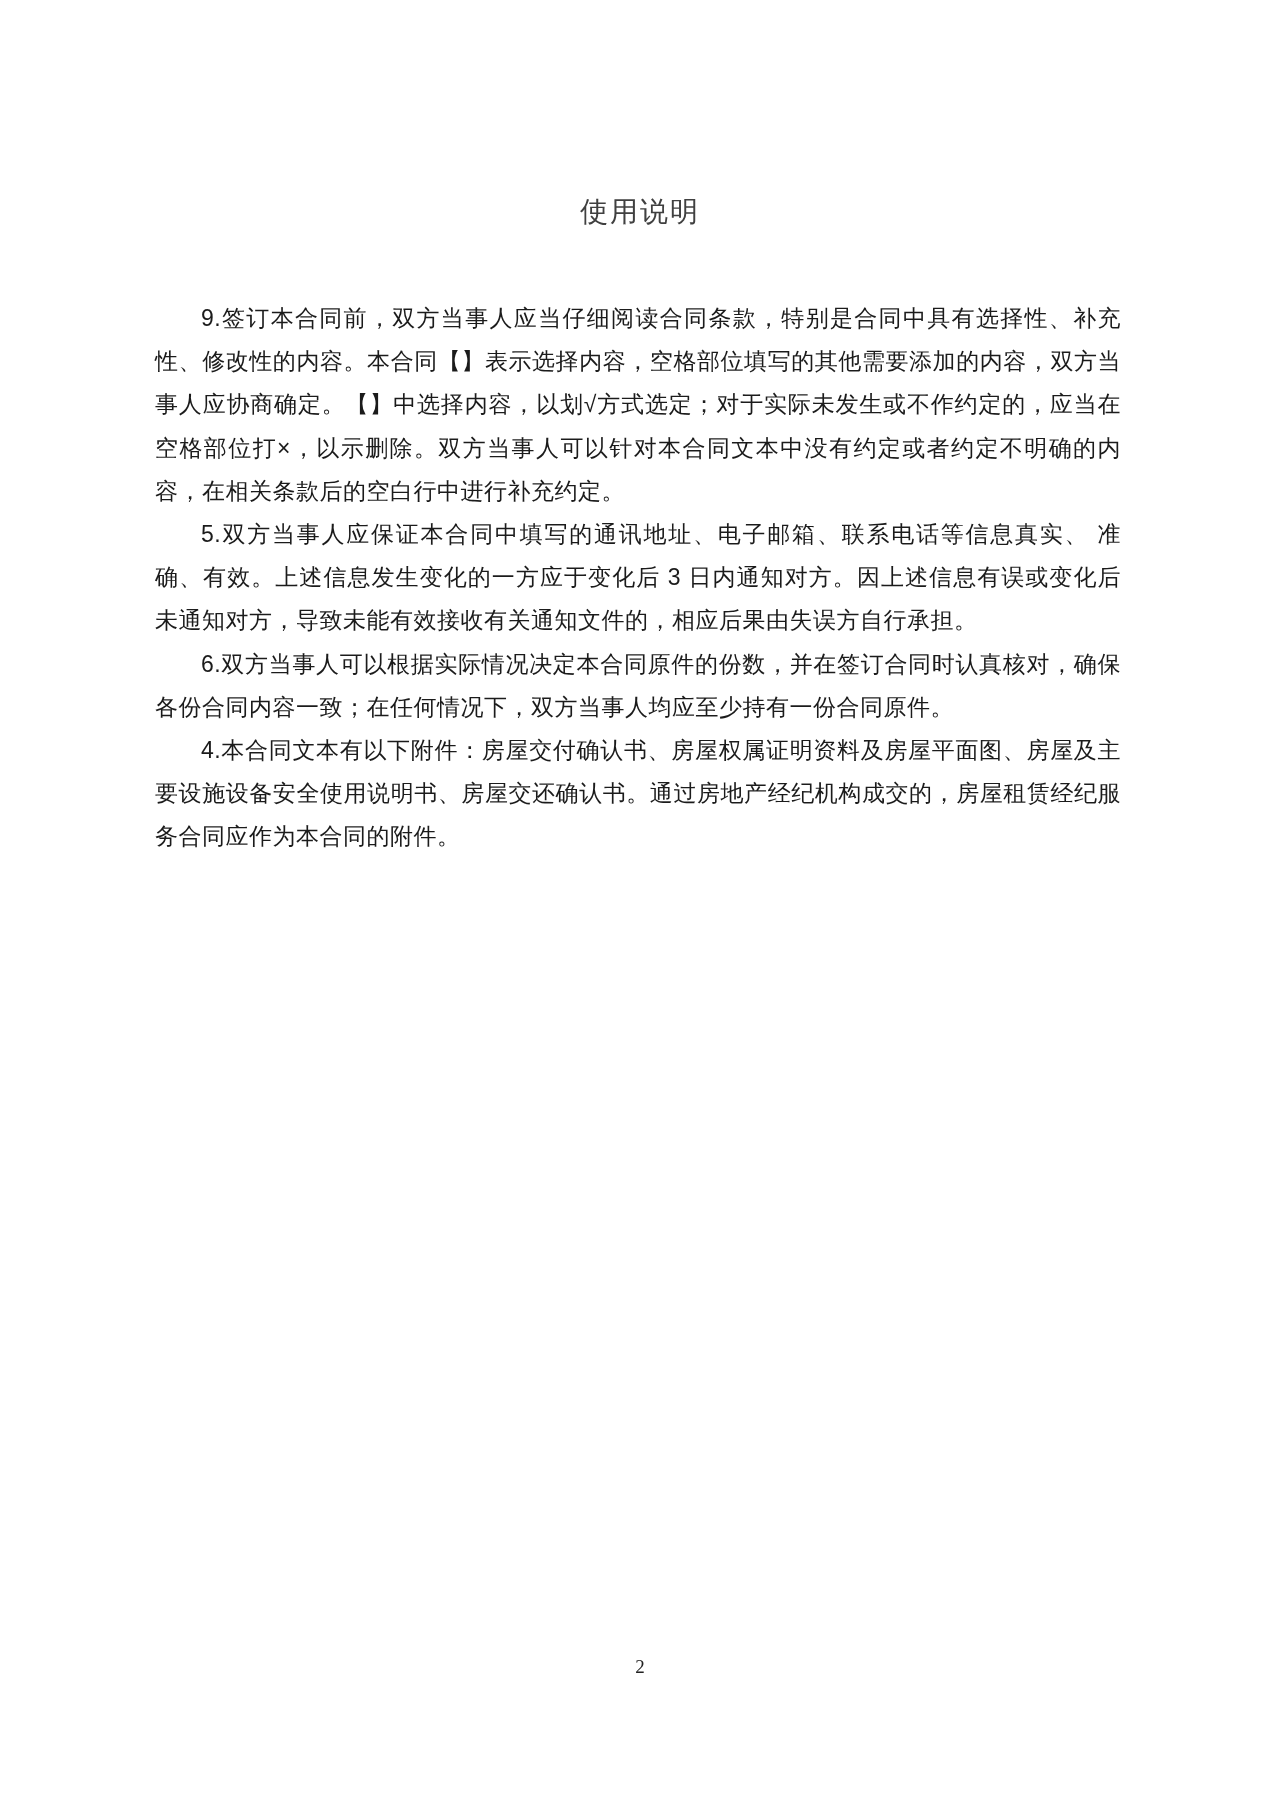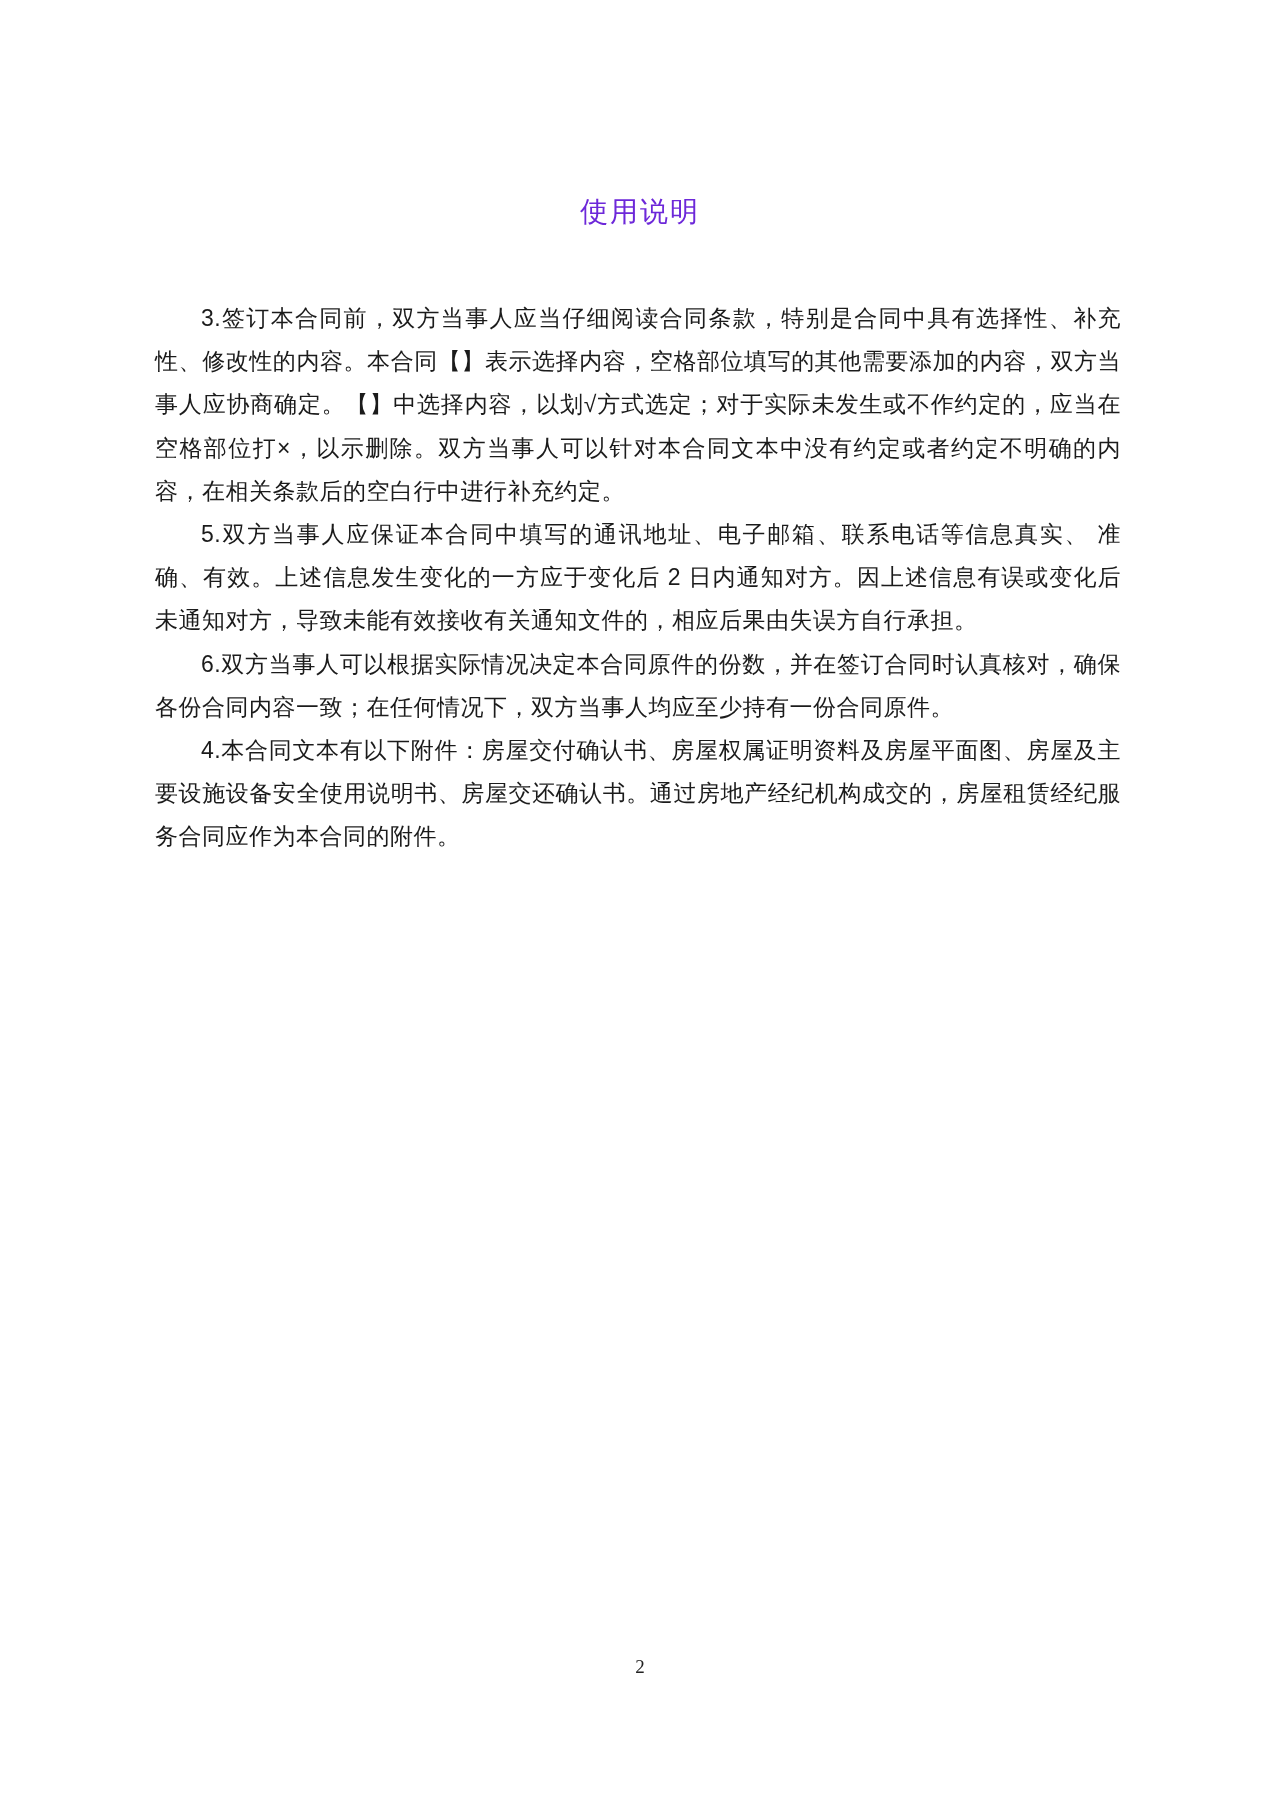--- a/index.html
+++ b/index.html
@@ -19,21 +19,21 @@
   .doc-title {
     position: absolute;
     top: 193px;
     left: 0;
     width: 100%;
     margin: 0;
     text-align: center;
     font-size: 28px;
     font-weight: 400;
     letter-spacing: 2px;
-    color: #6d28d9;
+    color: #404040;
   }
   .doc-body {
     position: absolute;
     top: 297px;
     left: 155px;
     width: 966px;
     font-size: 23px;
     line-height: 43.2px;
     text-align: justify;
   }
@@ -59,24 +59,24 @@
 <body>
 
 <div class="page">
 
   <h1 class="doc-title">使用说明</h1>
 
   <div class="doc-body">
 
 
 
-      <p>3.签订本合同前，双方当事人应当仔细阅读合同条款，特别是合同中具有选择性、补充性、修改性的内容。本合同【】表示选择内容，空格部位填写的其他需要添加的内容，双方当事人应协商确定。【】中选择内容，以划√方式选定；对于实际未发生或不作约定的，应当在空格部位打×，以示删除。双方当事人可以针对本合同文本中没有约定或者约定不明确的内容，在相关条款后的空白行中进行补充约定。</p>
+      <p>9.签订本合同前，双方当事人应当仔细阅读合同条款，特别是合同中具有选择性、补充性、修改性的内容。本合同【】表示选择内容，空格部位填写的其他需要添加的内容，双方当事人应协商确定。【】中选择内容，以划√方式选定；对于实际未发生或不作约定的，应当在空格部位打×，以示删除。双方当事人可以针对本合同文本中没有约定或者约定不明确的内容，在相关条款后的空白行中进行补充约定。</p>
 
 
-      <p>5.双方当事人应保证本合同中填写的通讯地址、电子邮箱、联系电话等信息真实、 准确、有效。上述信息发生变化的一方应于变化后 2 日内通知对方。因上述信息有误或变化后未通知对方，导致未能有效接收有关通知文件的，相应后果由失误方自行承担。</p>
+      <p>5.双方当事人应保证本合同中填写的通讯地址、电子邮箱、联系电话等信息真实、 准确、有效。上述信息发生变化的一方应于变化后 3 日内通知对方。因上述信息有误或变化后未通知对方，导致未能有效接收有关通知文件的，相应后果由失误方自行承担。</p>
 
       <p>6.双方当事人可以根据实际情况决定本合同原件的份数，并在签订合同时认真核对，确保各份合同内容一致；在任何情况下，双方当事人均应至少持有一份合同原件。</p>
 
       <p>4.本合同文本有以下附件：房屋交付确认书、房屋权属证明资料及房屋平面图、房屋及主要设施设备安全使用说明书、房屋交还确认书。通过房地产经纪机构成交的，房屋租赁经纪服务合同应作为本合同的附件。</p>
     </div>
 
   <div class="page-number">2</div>
 
 </div>
 

